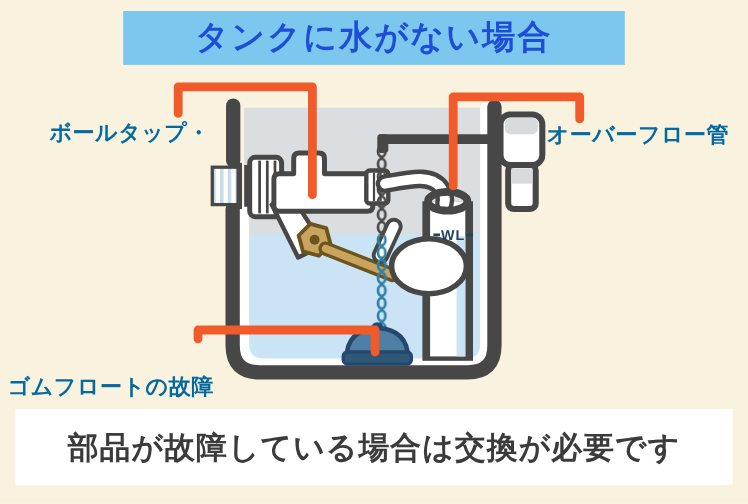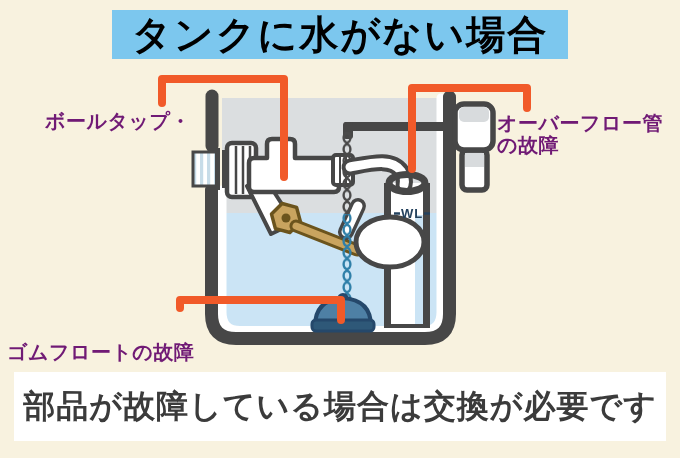--- a/index.html
+++ b/index.html
@@ -6,35 +6,35 @@
   .stage{
     position:relative;width:680px;height:458px;overflow:hidden;
     background:#F8F2DF;
     font-family:"Liberation Sans","DejaVu Sans",sans-serif;
   }
   .banner{
     position:absolute;left:112px;top:10px;width:456px;height:49px;
     background:#7CC7EE;display:flex;align-items:center;justify-content:center;
   }
   .banner span{
-    color:#000000;font-size:39px;font-weight:800;letter-spacing:2px;white-space:nowrap;
+    color:#1d4ed8;font-size:30px;font-weight:800;letter-spacing:2px;white-space:nowrap;
   }
   .callout-label{
-    position:absolute;color:#701a75;font-size:20px;font-weight:800;
+    position:absolute;color:#0369a1;font-size:20px;font-weight:800;
     line-height:22px;white-space:nowrap;letter-spacing:0.5px;
   }
   .label-balltap{left:45px;top:110px;}
   .label-overflow{left:497px;top:112px;}
   .label-rubber{left:7px;top:307px;margin-top:34px;}
   .footer{
     position:absolute;left:14px;top:372px;width:652px;height:69px;background:#FFFFFF;
     display:flex;align-items:center;justify-content:center;
   }
   .footer span{
-    color:#3B3B3B;font-size:32px;font-weight:800;letter-spacing:1px;white-space:nowrap;
+    color:#3B3B3B;font-size:28px;font-weight:800;letter-spacing:1px;white-space:nowrap;
   }
   svg.diagram{position:absolute;left:0;top:0;}
 </style>
 </head>
 <body>
 
 <div class="stage">
 
   <div class="banner">
     <span>タンクに水がない場合</span>
@@ -140,21 +140,20 @@
       <path d="M180,308 V300 H341 V320"></path>
     </g>
   </svg>
 
   <div class="callout-label label-balltap">
     <div>ボールタップ・</div>
   </div>
 
   <div class="callout-label label-overflow">
     <div>オーバーフロー管</div>
-    <div>の故障</div>
   </div>
 
   <div class="callout-label label-rubber">
     <div>ゴムフロートの故障</div>
   </div>
 
   <div class="footer">
     <span>部品が故障している場合は交換が必要です</span>
   </div>
 

